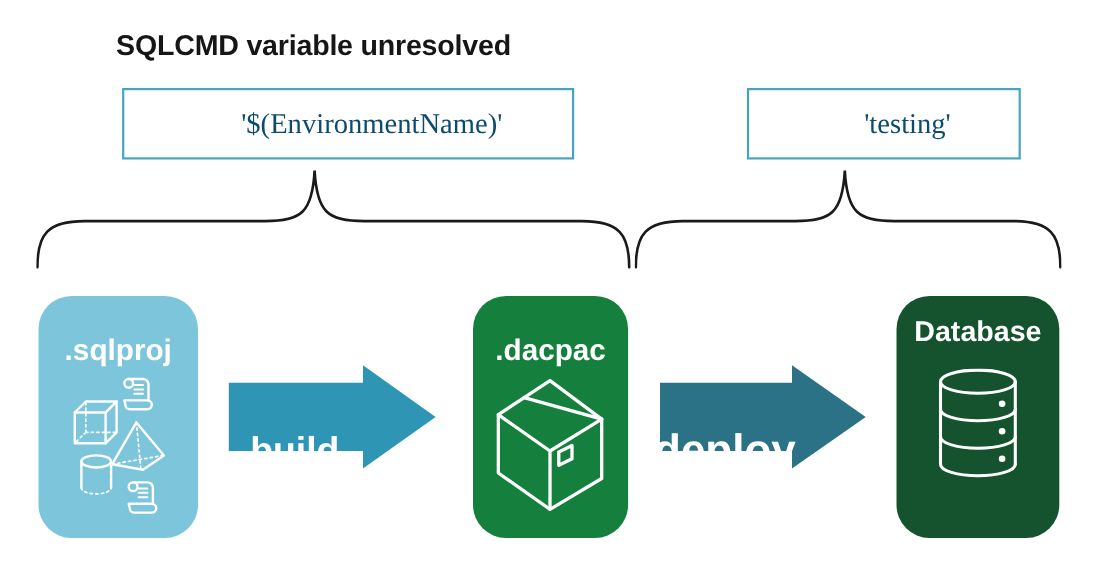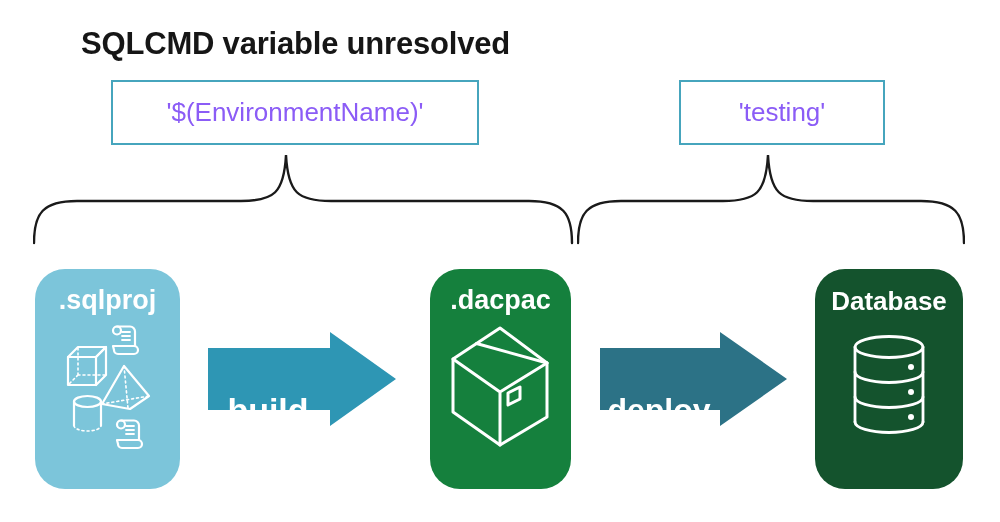--- a/index.html
+++ b/index.html
@@ -1,41 +1,41 @@
 <!DOCTYPE html>
 <html><head>
 <meta charset="utf-8">
 <style>
   html,body{margin:0;padding:0;background:#fff;}
   #stage{
     position:relative;width:1000px;height:522px;background:#ffffff;
     font-family:"Liberation Sans",sans-serif;overflow:hidden;
   }
   .heading{
-    position:absolute;text-align:right;font-weight:700;font-size:31px;
+    position:absolute;text-align:center;font-weight:700;font-size:26px;
     color:#161616;letter-spacing:-0.2px;
   }
   #heading-left{left:60px;top:26px;width:450px;}
   #heading-right{left:543px;top:26px;width:450px;}
   .code-box{
     position:absolute;border:2px solid #46A5BD;background:#ffffff;
     display:flex;align-items:center;justify-content:center;
-    font-family:Liberation Sans, sans-serif;font-size:26px;color:#8b5cf6;
+    font-family:Liberation Serif, serif;font-size:26px;color:#0c4a6e;padding-left:43px;
   }
   #code-box-left{left:111px;top:80px;width:364px;height:61px;}
   #code-box-right{left:679px;top:80px;width:202px;height:61px;}
   .brace{position:absolute;}
   .brace path{stroke:#1A1A1A;stroke-width:2.4;fill:none;stroke-linecap:round;}
   #brace-left{left:33px;top:151px;}
   #brace-right{left:577px;top:151px;}
   .card{
     position:absolute;top:269px;height:220px;border-radius:30px;color:#ffffff;
   }
   .card .card-label{
-    text-align:center;font-weight:700;font-size:27px;padding-top:16px;
+    text-align:center;font-weight:700;font-size:27px;padding-top:34px;
   }
   #card-sqlproj{left:35px;width:145px;background:#7CC5DA;}
   #card-dacpac{left:430px;width:141px;background:#15803d;}
   #card-database{left:815px;width:148px;background:#14532d;}
   #card-database .card-label{font-size:26px;padding-top:17px;}
   .node-icon{display:block;}
   .node-icon *{stroke:#ffffff;fill:none;stroke-linecap:round;stroke-linejoin:round;}
   #sqlproj-icons{margin:8px 0 0 18px;}
   #sqlproj-icons *{stroke-width:2.2;}
   #sqlproj-icons .hidden-edge{stroke-width:1.6;stroke-dasharray:2,3;}
@@ -46,21 +46,21 @@
   #database-icon *{stroke-width:2.8;}
   #database-icon .dot{fill:#ffffff;stroke:none;}
   .arrow{position:absolute;top:331px;}
   #arrow-build-shape{left:206px;}
   #arrow-deploy-shape{left:598px;}
   .arrow-label{
     position:absolute;top:349px;height:60px;display:flex;align-items:center;
     justify-content:center;color:#ffffff;font-weight:700;margin-top:31px;
   }
   #arrow-build-label{left:206px;width:124px;font-size:34px;}
-  #arrow-deploy-label{left:598px;width:122px;font-size:32px;}
+  #arrow-deploy-label{left:598px;width:122px;font-size:40px;}
 </style>
 </head>
 <body>
 
 <div id="stage">
 
   <div class="heading" id="heading-left">SQLCMD variable unresolved</div>
 
   <div class="code-box" id="code-box-left">
     <span>'$(EnvironmentName)'</span>

